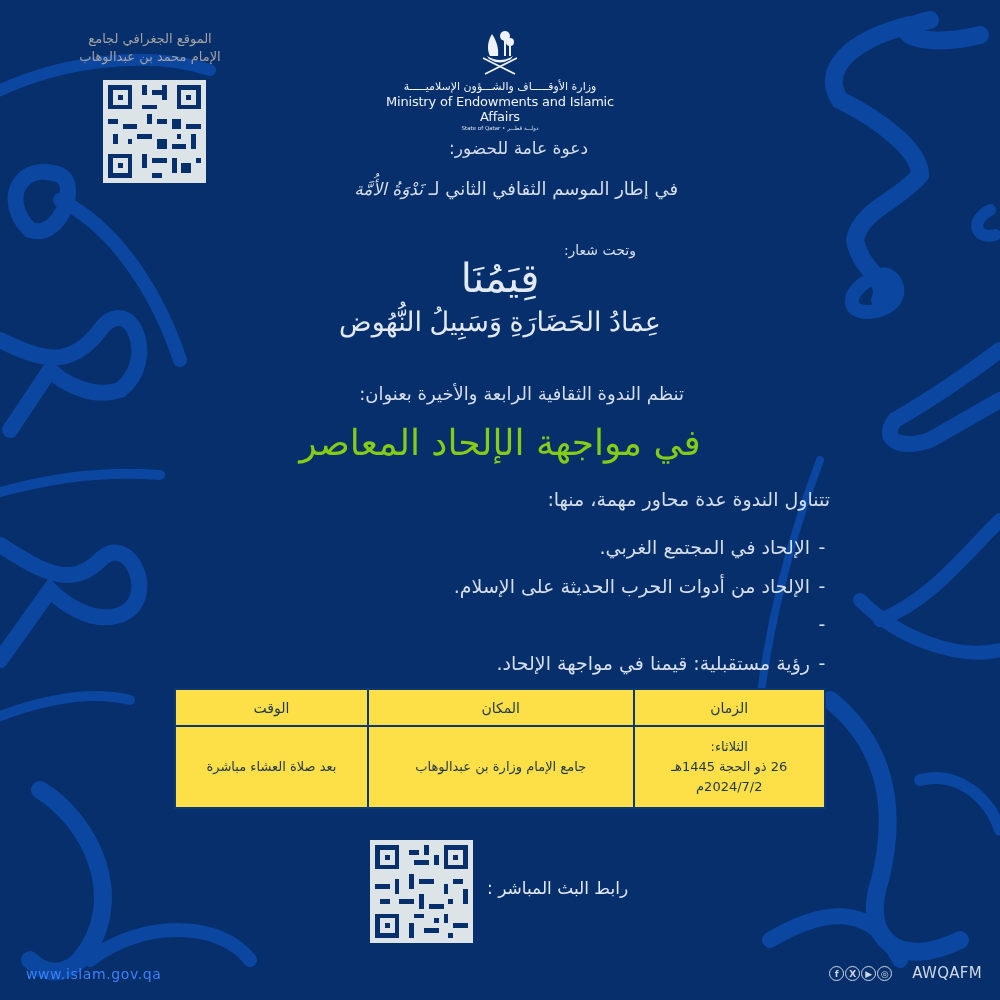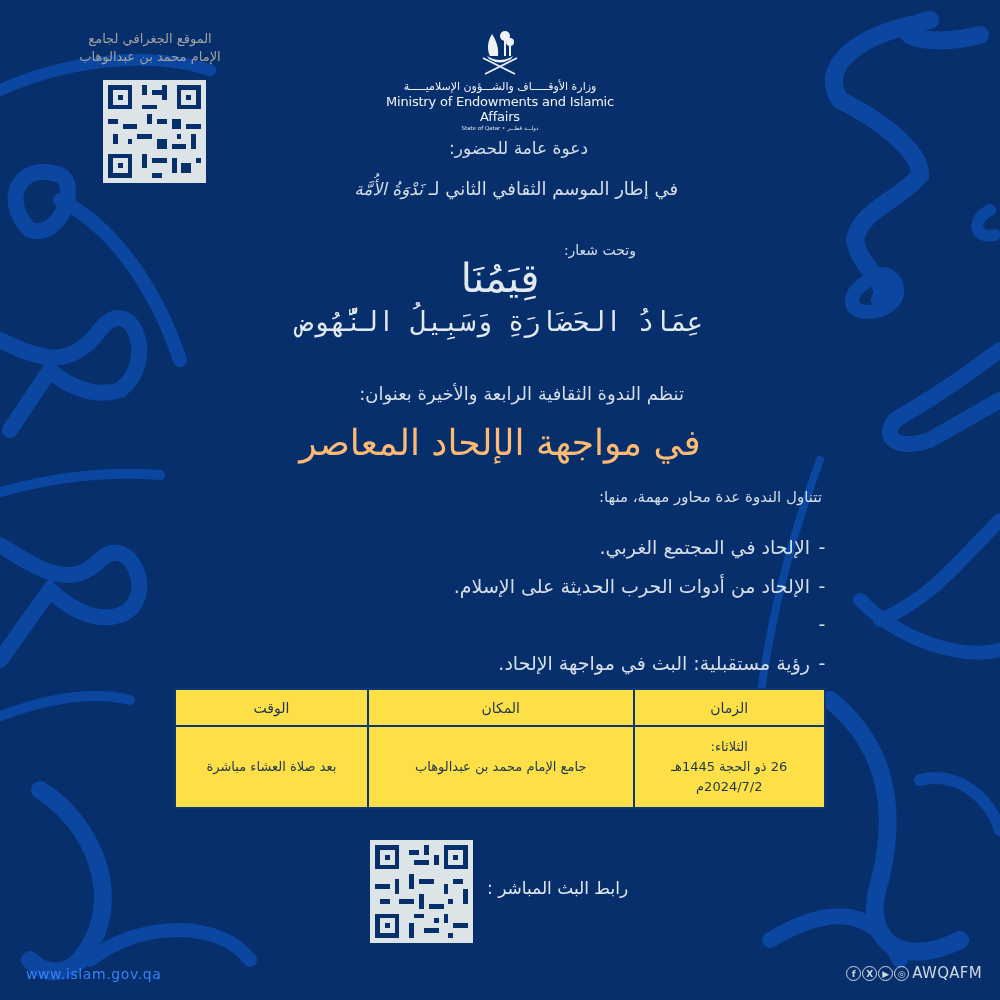--- a/index.html
+++ b/index.html
@@ -24,42 +24,42 @@
   .qr { background:#dde4e8; }
   .qr-geo { left:103px; top:80px; width:103px; height:103px; }
   .qr-live { left:370px; top:840px; width:103px; height:103px; }
   .qr svg { width:100%; height:100%; display:block; }
 
   .invite { right:412px; top:138px; font-size:17px; direction:rtl; }
   .season { right:322px; top:178px; font-size:18px; direction:rtl; }
   .season .cal { font-family:"DejaVu Serif", serif; font-style:italic; font-size:17px; }
   .slogan-intro { right:364px; top:242px; font-size:14px; direction:rtl; }
   .slogan-main { left:0; width:1000px; text-align:center; top:255px; font-family:"DejaVu Serif", serif; font-size:40px; direction:rtl; color:#e3e9f0; }
-  .slogan-sub { left:0; width:1000px; text-align:center; top:306px; font-family:Liberation Mono, monospace; font-size:27px; direction:rtl; color:#e3e9f0; }
+  .slogan-sub { left:0; width:1000px; text-align:center; top:306px; font-family:Liberation Sans, sans-serif; font-size:27px; direction:rtl; color:#e3e9f0; }
   .organize { right:316px; top:383px; font-size:18px; direction:rtl; }
-  .title { left:0; width:1000px; text-align:center; top:422px; font-family:"DejaVu Serif", serif; font-size:36px; direction:rtl; color:#fdba74; letter-spacing:-0.5px; }
-  .topics-intro { right:178px; top:488px; font-size:15px; direction:rtl; }
+  .title { left:0; width:1000px; text-align:center; top:422px; font-family:"DejaVu Serif", serif; font-size:36px; direction:rtl; color:#84cc16; letter-spacing:-0.5px; }
+  .topics-intro { right:170px; top:488px; font-size:19px; direction:rtl; }
   .topics { right:166px; top:528px; margin:0; padding:0; list-style:none; direction:rtl; font-size:19px; }
   .topics li { height:38.5px; display:flex; align-items:center; }
   .topics .dash { width:24px; display:inline-block; text-align:center; }
 
   
   .schedule { left:174px; top:688px; width:652px; border-collapse:collapse; direction:rtl; font-size:13px; color:#1f3550; }
   .schedule th, .schedule td { background:#fde047; border:2px solid #0b3975; text-align:center; }
   .schedule th { height:33px; font-weight:normal; font-size:14px; }
   .schedule td { height:78px; line-height:20px; }
   .col-time { width:192px; }
   .col-place { width:266px; }
   .col-when { width:190px; }
 
   .live-label { left:487px; top:878px; font-size:17px; direction:rtl; color:#e3e9f0; }
   .site { left:26px; top:966px; font-size:14px; letter-spacing:0.6px; color:#3b82f6; }
   .social { right:18px; top:964px; display:flex; align-items:center; gap:1px; }
   .social .ic { width:15px; height:15px; border:1.3px solid #cfd9e4; border-radius:50%; font-size:9px; line-height:15px; text-align:center; color:#cfd9e4; font-weight:bold; box-sizing:border-box; }
-  .social .handle { font-size:15px; color:#cfd9e4; margin-left:2px; letter-spacing:0.3px; }
+  .social .handle { font-size:15px; color:#cfd9e4; margin-left:19px; letter-spacing:0.3px; }
 </style>
 </head>
 <body>
 
 <svg class="bg-deco" viewBox="0 0 1000 1000" width="1000" height="1000">
   <g fill="none" stroke="#0b46a0" stroke-linecap="round">
 
     <path d="M-10 95 C 60 60, 150 50, 210 70" stroke-width="12"></path>
     <path d="M30 230 C 0 200, 20 160, 60 175 C 80 185, 60 240, 30 230 Z" stroke-width="16"></path>
     <path d="M60 200 C 120 230, 160 300, 180 360" stroke-width="14"></path>
@@ -163,40 +163,40 @@
     </li>
   <li>
       <span class="dash">-</span>
       <span>الإلحاد من أدوات الحرب الحديثة على الإسلام.</span>
     </li>
   <li>
       <span class="dash">-</span>
     </li>
   <li>
       <span class="dash">-</span>
-      <span>رؤية مستقبلية: البث في مواجهة الإلحاد.</span>
+      <span>رؤية مستقبلية: قيمنا في مواجهة الإلحاد.</span>
     </li>
 </ul>
 
 <table class="abs schedule">
   <thead>
     <tr>
       <th class="col-when">الزمان</th>
       <th class="col-place">المكان</th>
       <th class="col-time">الوقت</th>
     </tr>
   </thead>
   <tbody>
     <tr>
       <td>
         <div>الثلاثاء:</div>
         <div>26 ذو الحجة 1445هـ</div>
         <div>2024/7/2م</div>
       </td>
-      <td>جامع الإمام محمد بن عبدالوهاب</td>
+      <td>جامع الإمام وزارة بن عبدالوهاب</td>
       <td>بعد صلاة العشاء مباشرة</td>
     </tr>
   </tbody>
 </table>
 
 <div class="abs qr qr-live">
   <svg viewBox="0 0 21 21" shape-rendering="crispEdges">
     <rect width="21" height="21" fill="#dde4e8"></rect>
     <g fill="#062f6b">
       <path d="M1 1h5v5h-5z M2 2v3h3v-3z" fill-rule="evenodd"></path>

